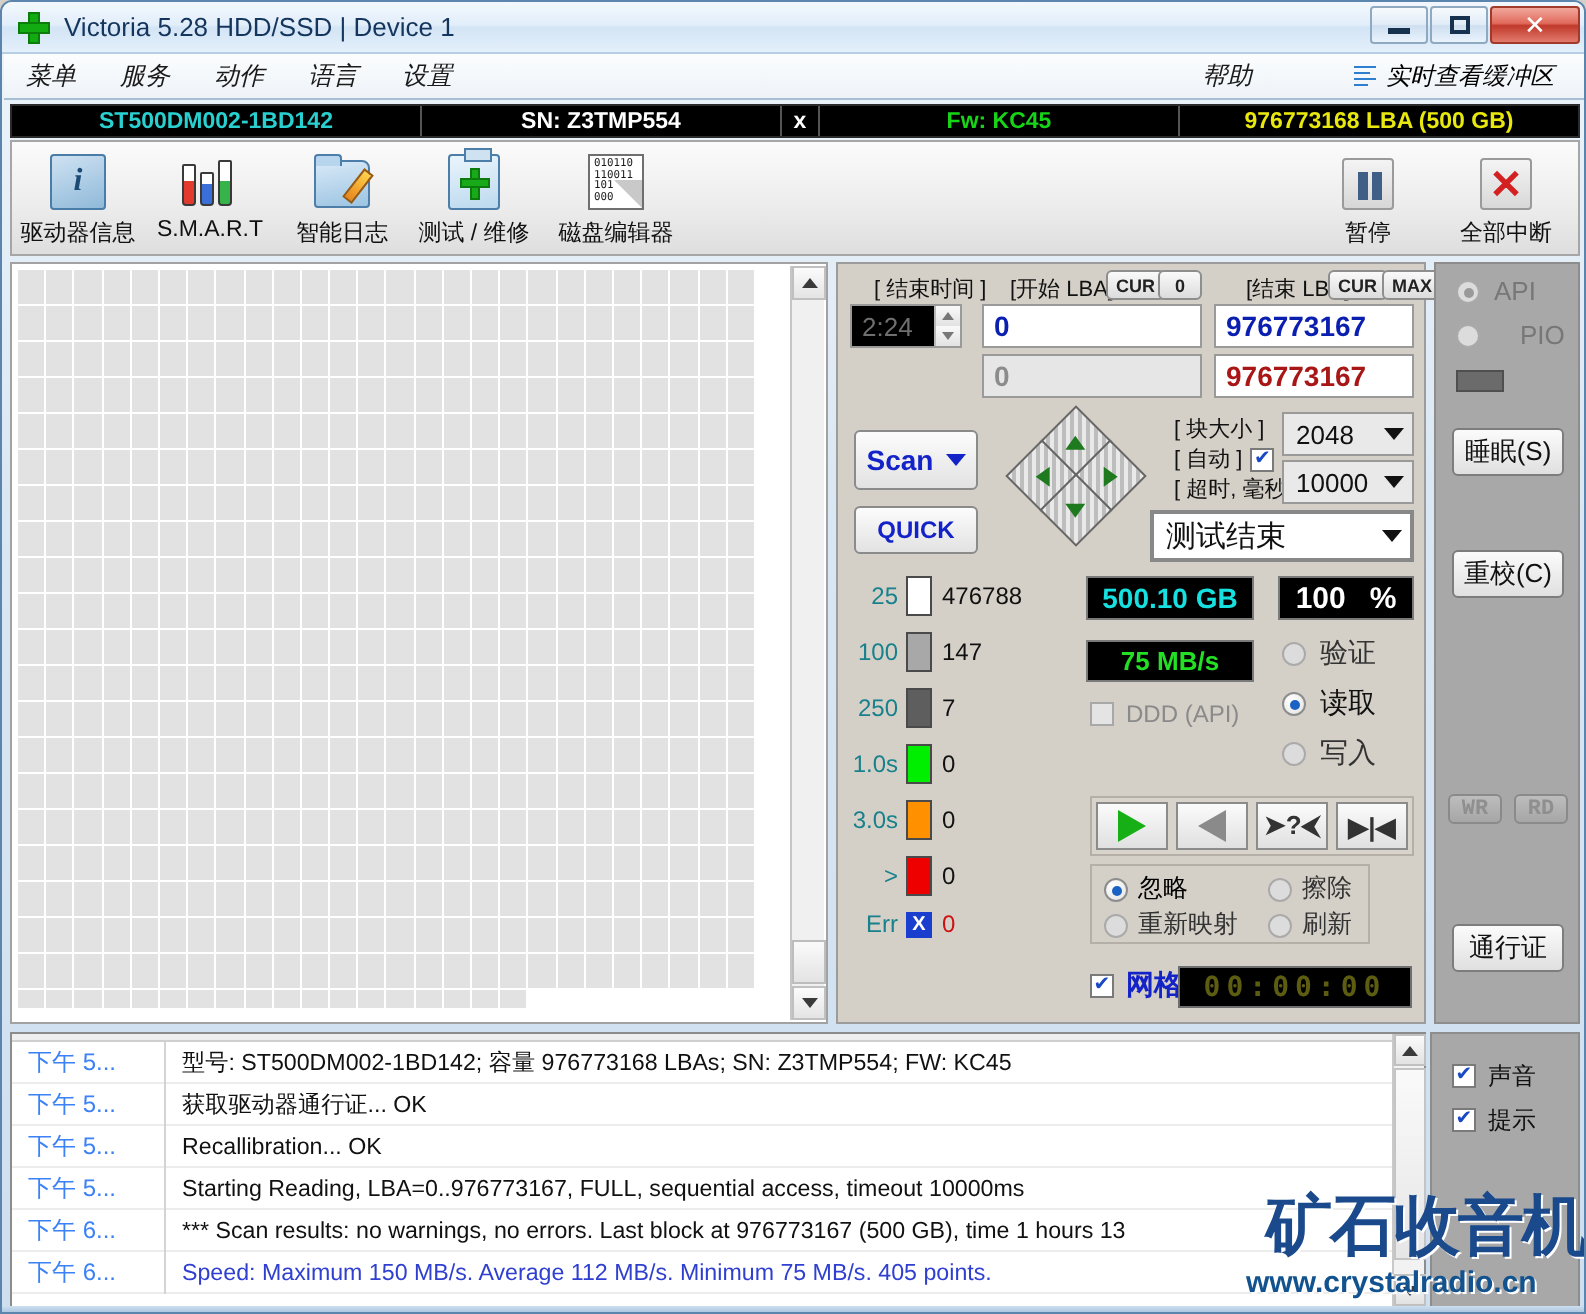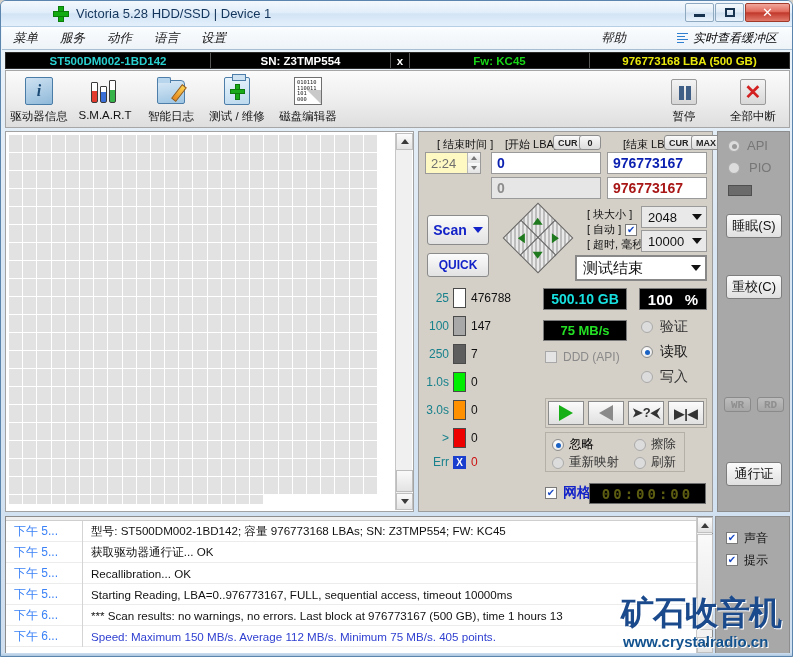--- a/index.html
+++ b/index.html
@@ -20,21 +20,20 @@
     border-radius: 6px 6px 0 0;
     overflow: hidden;
   }
 
   
   .titlebar {
     position:absolute; left:0; top:0; width:793px; height:26px;
     background: linear-gradient(180deg,#f3f8fd 0%, #e2eefa 45%, #d3e4f5 52%, #e4f0fb 100%);
     display:flex; align-items:center;
     border-bottom:1px solid #b6cfe4;
-    padding-left:44px;
   }
   .title-icon {
     width:18px; height:18px; margin-left:7px; margin-right:6px;
     position:relative; flex:0 0 auto;
   }
   .title-icon .cross-v, .title-icon .cross-h {
     position:absolute; background:#12ab12; border:1px solid #0a7d0a;
   }
   .title-icon .cross-v { left:6px; top:1px; width:6px; height:16px; }
   .title-icon .cross-h { left:1px; top:6px; width:16px; height:6px; }
@@ -213,21 +212,21 @@
   }
   .numfield {
     background:#fff;border:1px solid #9a9a9a;height:22px;
     display:flex;align-items:center;padding:0 5px;
     font-size:14px;font-weight:bold;font-family:"Liberation Sans",sans-serif;
   }
   .numfield.blue   { color:#0a1fb0; }
   .numfield.red    { color:#a81616; }
   .numfield.grayv  { background:#e6e6e6; color:#8c8c8c; }
   .spin {
-    width:56px;height:22px;background:#fef9c3;border:1px solid #9a9a9a;
+    width:56px;height:22px;background:#000000;border:1px solid #9a9a9a;
     display:flex;align-items:center;justify-content:space-between;padding-left:5px;
     font-size:13px;color:#6f6f6f;
   }
   .spin-arrows{width:13px;height:20px;display:flex;flex-direction:column;
     border-left:1px solid #b9b9b9;}
   .spin-arrows div{flex:1;display:flex;align-items:center;justify-content:center;
     background:linear-gradient(180deg,#fafafa,#e2e2e2);}
   .tri-up-s{width:0;height:0;border-left:3px solid transparent;border-right:3px solid transparent;border-bottom:4px solid #777;}
   .tri-dn-s{width:0;height:0;border-left:3px solid transparent;border-right:3px solid transparent;border-top:4px solid #777;}
 
@@ -366,21 +365,21 @@
   }
   .lr-row{display:flex;align-items:center;padding-left:10px;height:22px;font-size:12px;color:#111;}
   .lr-row .chk{margin-right:6px;}
 
   
   .watermark {
     position:absolute; left:618px; top:588px; width:175px; height:69px;
     pointer-events:none; z-index:40;
   }
   .wm-cn {
-    position:absolute; left:2px; top:2px;
+    position:absolute; left:14px; top:2px;
     font-size:33px; font-weight:bold; color:#1b4a8c; letter-spacing:-1px;
     font-family:"DejaVu Sans", sans-serif;
     text-shadow: 1px 1px 0 #ffffff;
     white-space:nowrap;
   }
   .wm-url {
     position:absolute; left:4px; top:44px;
     font-size:15px; font-weight:bold; color:#12528f;
     font-family:"Liberation Sans", sans-serif;
     text-shadow: 1px 1px 0 #ffffff;
@@ -1228,21 +1227,21 @@
       <div class="timerlcd" style="position:absolute;left:170px;top:351px;">00:00:00</div>
     </div>
 
     <div class="rightcol">
       <div style="position:absolute;left:10px;top:6px;display:flex;align-items:center;">
         <span class="radio dis on"></span>
         <span style="margin-left:7px;font-size:13px;color:#777;">API</span>
       </div>
       <div style="position:absolute;left:10px;top:28px;display:flex;align-items:center;">
         <span class="radio dis"></span>
-        <span style="margin-left:9px;font-size:13px;color:#777;">PIO</span>
+        <span style="margin-left:20px;font-size:13px;color:#777;">PIO</span>
       </div>
       <div style="position:absolute;left:10px;top:53px;width:24px;height:11px;background:#6b6b6b;border:1px solid #4f4f4f;"></div>
       <div class="rc-btn" style="position:absolute;left:8px;top:82px;width:56px;height:24px;">
         <span>睡眠(S)</span>
       </div>
       <div class="rc-btn" style="position:absolute;left:8px;top:143px;width:56px;height:24px;">
         <span>重校(C)</span>
       </div>
       <div class="rc-small" style="position:absolute;left:6px;top:265px;width:27px;height:15px;">WR</div>
       <div class="rc-small" style="position:absolute;left:39px;top:265px;width:27px;height:15px;">RD</div>

